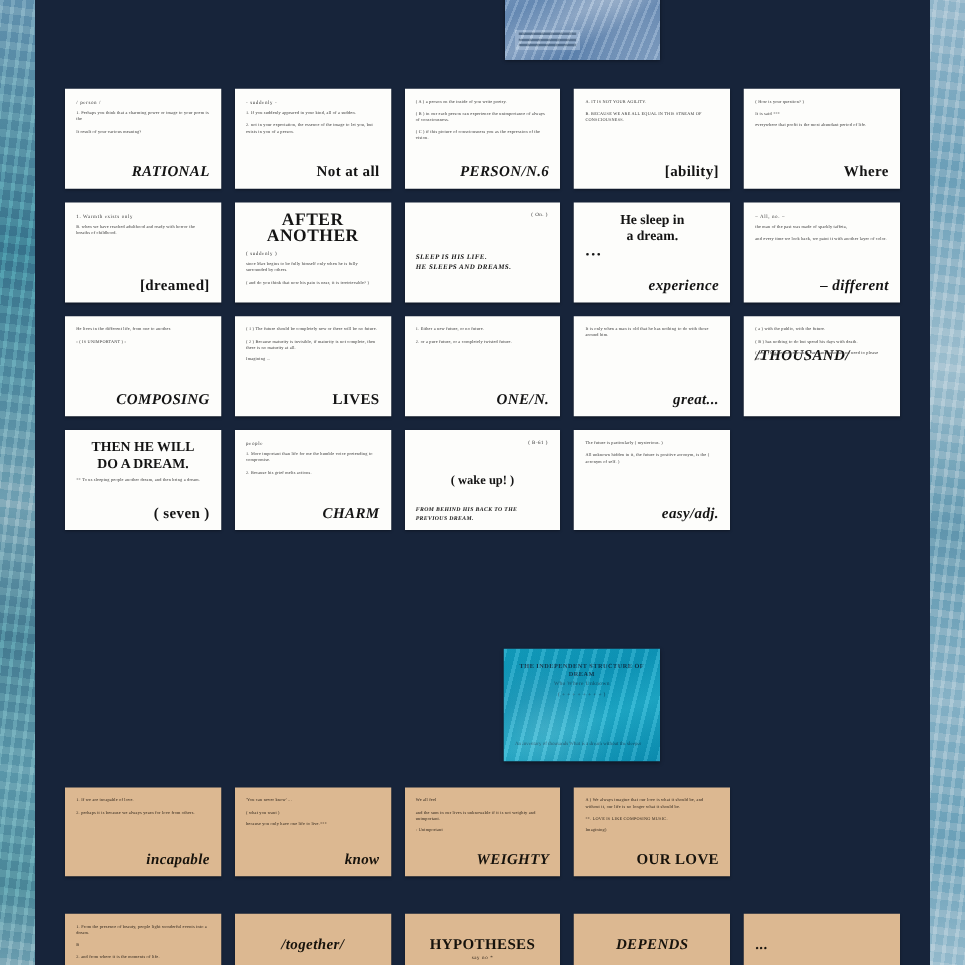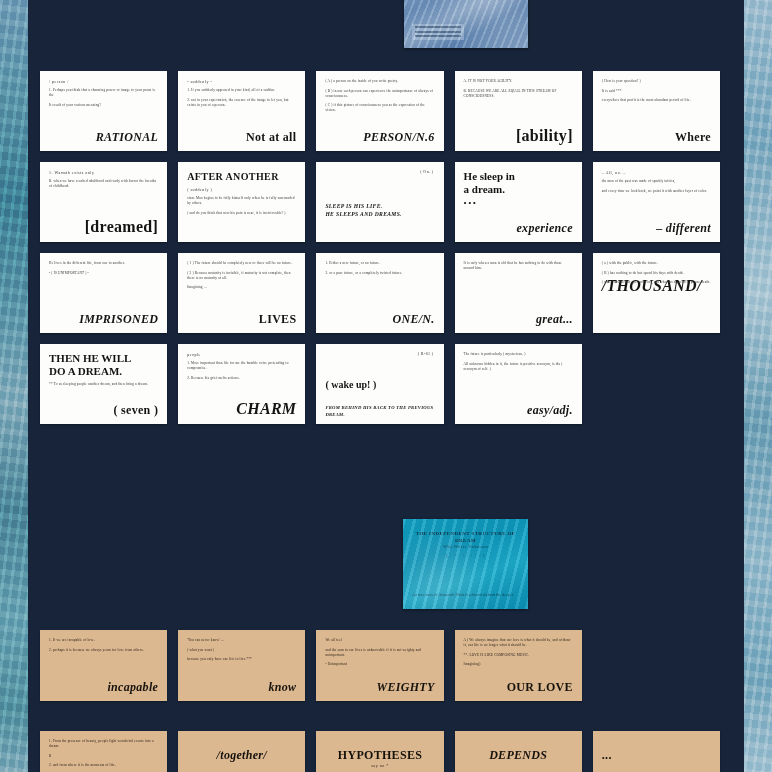--- a/index.html
+++ b/index.html
@@ -76,21 +76,21 @@
     font-size:5px;font-weight:bold;letter-spacing:.4px;color:#0c2f46;
     line-height:7px;
   }
   .teal .t-sub{font-size:4.4px;font-weight:normal;letter-spacing:.3px;opacity:.85;}
   .teal .t-foot{
     position:absolute;left:9px;bottom:12px;font-size:4px;color:#0c2f46;
     line-height:5.4px;opacity:.85;
   }
 
   
-  .grid{position:absolute;left:40px;right:52px;display:grid;grid-template-columns:repeat(5,1fr);column-gap:11px;row-gap:11px;}
+  .grid{position:absolute;left:52px;right:52px;display:grid;grid-template-columns:repeat(5,1fr);column-gap:11px;row-gap:11px;}
   .grid-top{top:71px;}
   .grid-bot{top:630px;}
 
   .card{
     position:relative;box-sizing:border-box;
     background:#fdfdfb;color:#141414;
     padding:8px 9px;overflow:hidden;
     box-shadow:0 1px 2px rgba(0,0,0,.35);
   }
   .grid-top .card{height:80px;}
@@ -99,25 +99,25 @@
 
   
   .body{font-size:3.4px;line-height:5px;letter-spacing:.18px;color:#333;filter:blur(.38px);}
   .grid-bot .body{color:#2a2118;}
   .body p{margin:0 0 4.6px 0;}
 
   .tag{font-size:4px;line-height:5.2px;letter-spacing:.5px;color:#333;filter:blur(.34px);margin:0 0 4px 0;}
   .grid-bot .tag{color:#2a2118;}
 
   
-  .head{font-size:11px;font-weight:bold;line-height:13px;letter-spacing:0;margin:0 0 4px 0;}
-  .head.center{text-align:left;font-size:10px;letter-spacing:.4px;}
+  .head{font-size:11px;font-weight:bold;line-height:13px;letter-spacing:0;margin:0 0 4px 0;text-align:center;}
+  .head.center{text-align:center;font-size:14px;letter-spacing:.4px;}
   .word{position:absolute;right:9px;bottom:6px;font-size:12px;font-weight:bold;font-style:italic;letter-spacing:.3px;white-space:nowrap;}
   .word.upright{font-style:normal;}
-  .word.sm{font-size:16px;}
+  .word.sm{font-size:12px;}
   .word.left{left:9px;right:auto;}
   .word.tl{left:9px;right:auto;top:7px;bottom:auto;margin-top:17px;}
   .word.ctr{left:0;right:0;text-align:center;}
   .dots{font-size:9px;letter-spacing:1.4px;line-height:7px;margin-top:1px;}
   .italcaps{font-size:5.6px;font-style:italic;font-weight:bold;letter-spacing:.35px;line-height:8px;margin:0;}
   .mid{position:absolute;left:9px;right:9px;top:40px;}
   .smallnote{font-size:4.6px;font-style:italic;font-weight:bold;letter-spacing:.3px;line-height:6.5px;margin:5px 0 0 0;filter:blur(.2px);}
   .corner-note{position:absolute;right:10px;top:7px;font-size:4px;letter-spacing:.4px;filter:blur(.3px);color:#333;}
 </style>
 </head>
@@ -221,21 +221,21 @@
             <p>the man of the past was made of sparkly taffeta,</p>
             <p>and every time we look back, we paint it with another layer of color.</p>
           </div>
           <div class="word">– different</div>
         </div>
         <div class="card">
           <div class="body">
             <p>He lives in the different life, from one to another.</p>
             <p>- ( IS UNIMPORTANT ) -</p>
           </div>
-          <div class="word">IMPRISONED</div>
+          <div class="word">COMPOSING</div>
         </div>
         <div class="card">
           <div class="body">
             <p>( 1 ) The future should be completely new or there will be no future.</p>
             <p>( 2 ) Because maturity is invisible, if maturity is not complete, then there is no maturity at all.</p>
             <p>Imagining ...</p>
           </div>
           <div class="word upright">LIVES</div>
         </div>
         <div class="card">

